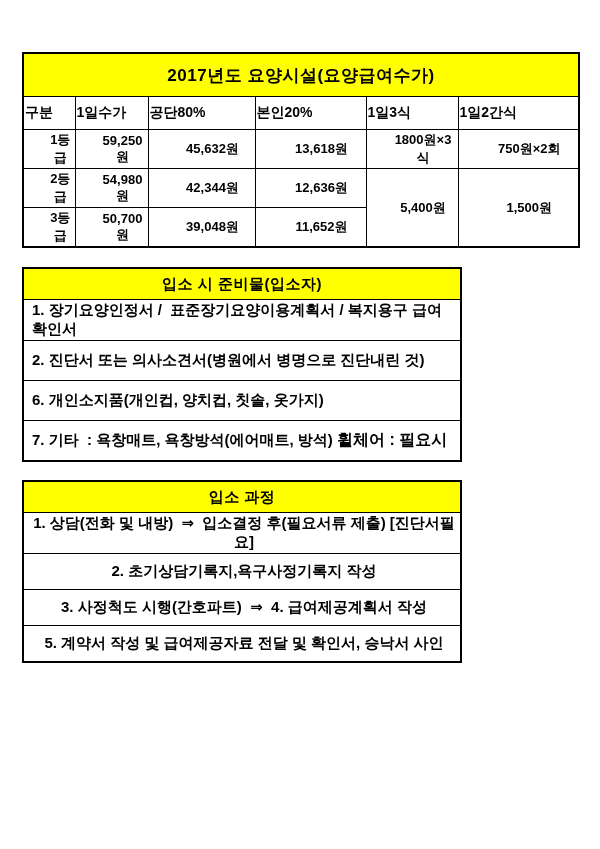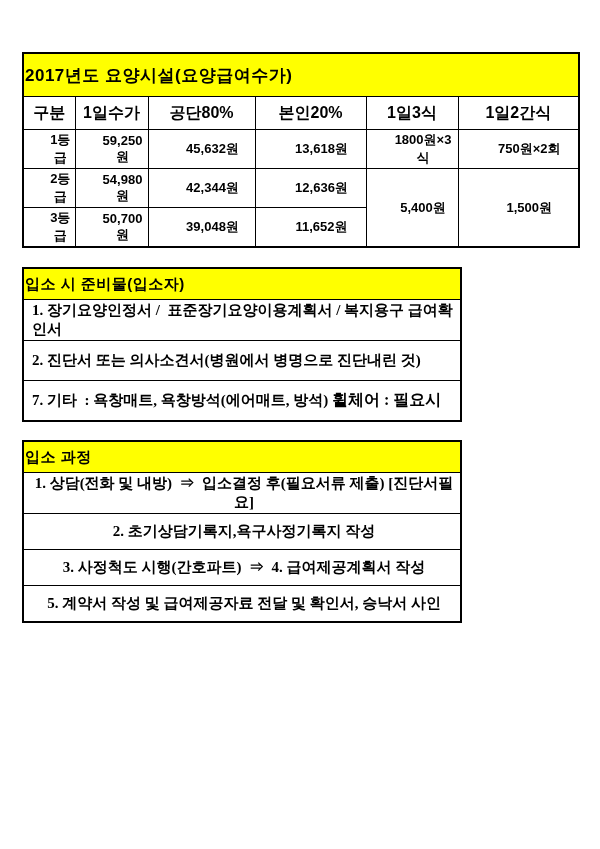--- a/index.html
+++ b/index.html
@@ -33,49 +33,48 @@
     border-width: 2px;
   }
   td {
     font-weight: bold;
     color: #000000;
     white-space: pre-wrap;
     overflow: hidden;
   }
   .title-row td {
     background: #ffff00;
-    text-align: left;
+    text-align: center;
     vertical-align: middle;
     font-size: 16px;
     letter-spacing: 0.5px;
     margin-left: 40px;
   }
   .t1 .title-row td { height: 40px; font-size: 17px; }
   .t2 .title-row td, .t3 .title-row td { height: 28px; font-size: 15px; }
 
   .t1 .col-row td {
     height: 30px;
-    text-align: center;
+    text-align: left;
     vertical-align: middle;
-    font-size: 16px;
+    font-size: 14px;
   }
   .t1 .data-row td {
     height: 36px;
     text-align: center;
     vertical-align: middle;
     font-size: 13px;
     padding-left: 23px;
   }
   .t2 .item-row td, .t3 .item-row td {
     text-align: left;
     vertical-align: middle;
     padding-left: 8px;
     padding-right: 4px;
     font-size: 15px;
-    font-family: Liberation Serif, serif;
   }
   .t2 .item-row td { height: 37px; }
   .t3 .item-row td { height: 33px; text-align: center; }
 
   .gap1 { height: 19px; }
   .gap2 { height: 18px; }
 
   .small-note {
     font-size: 16px;
     font-weight: bold;
@@ -140,20 +139,23 @@
           <tr class="title-row">
         <td>입소 시 준비물(입소자)</td>
       </tr>
       <tr class="item-row">
         <td>1. 장기요양인정서 /  표준장기요양이용계획서 / 복지용구 급여확인서</td>
       </tr>
       <tr class="item-row">
         <td>2. 진단서 또는 의사소견서(병원에서 병명으로 진단내린 것)</td>
       </tr>
       <tr class="item-row">
+        <td>6. 개인소지품(개인컵, 양치컵, 칫솔, 옷가지)</td>
+      </tr>
+      <tr class="item-row">
         <td><span>7. 기타  : 욕창매트, 욕창방석(에어매트, 방석)</span> <span class="small-note">휠체어 : 필요시</span></td>
       </tr>
     </tbody>
       </table>
 
     <div class="gap2"></div>
 
     <table class="t3">
       <tbody>
           <tr class="title-row">

